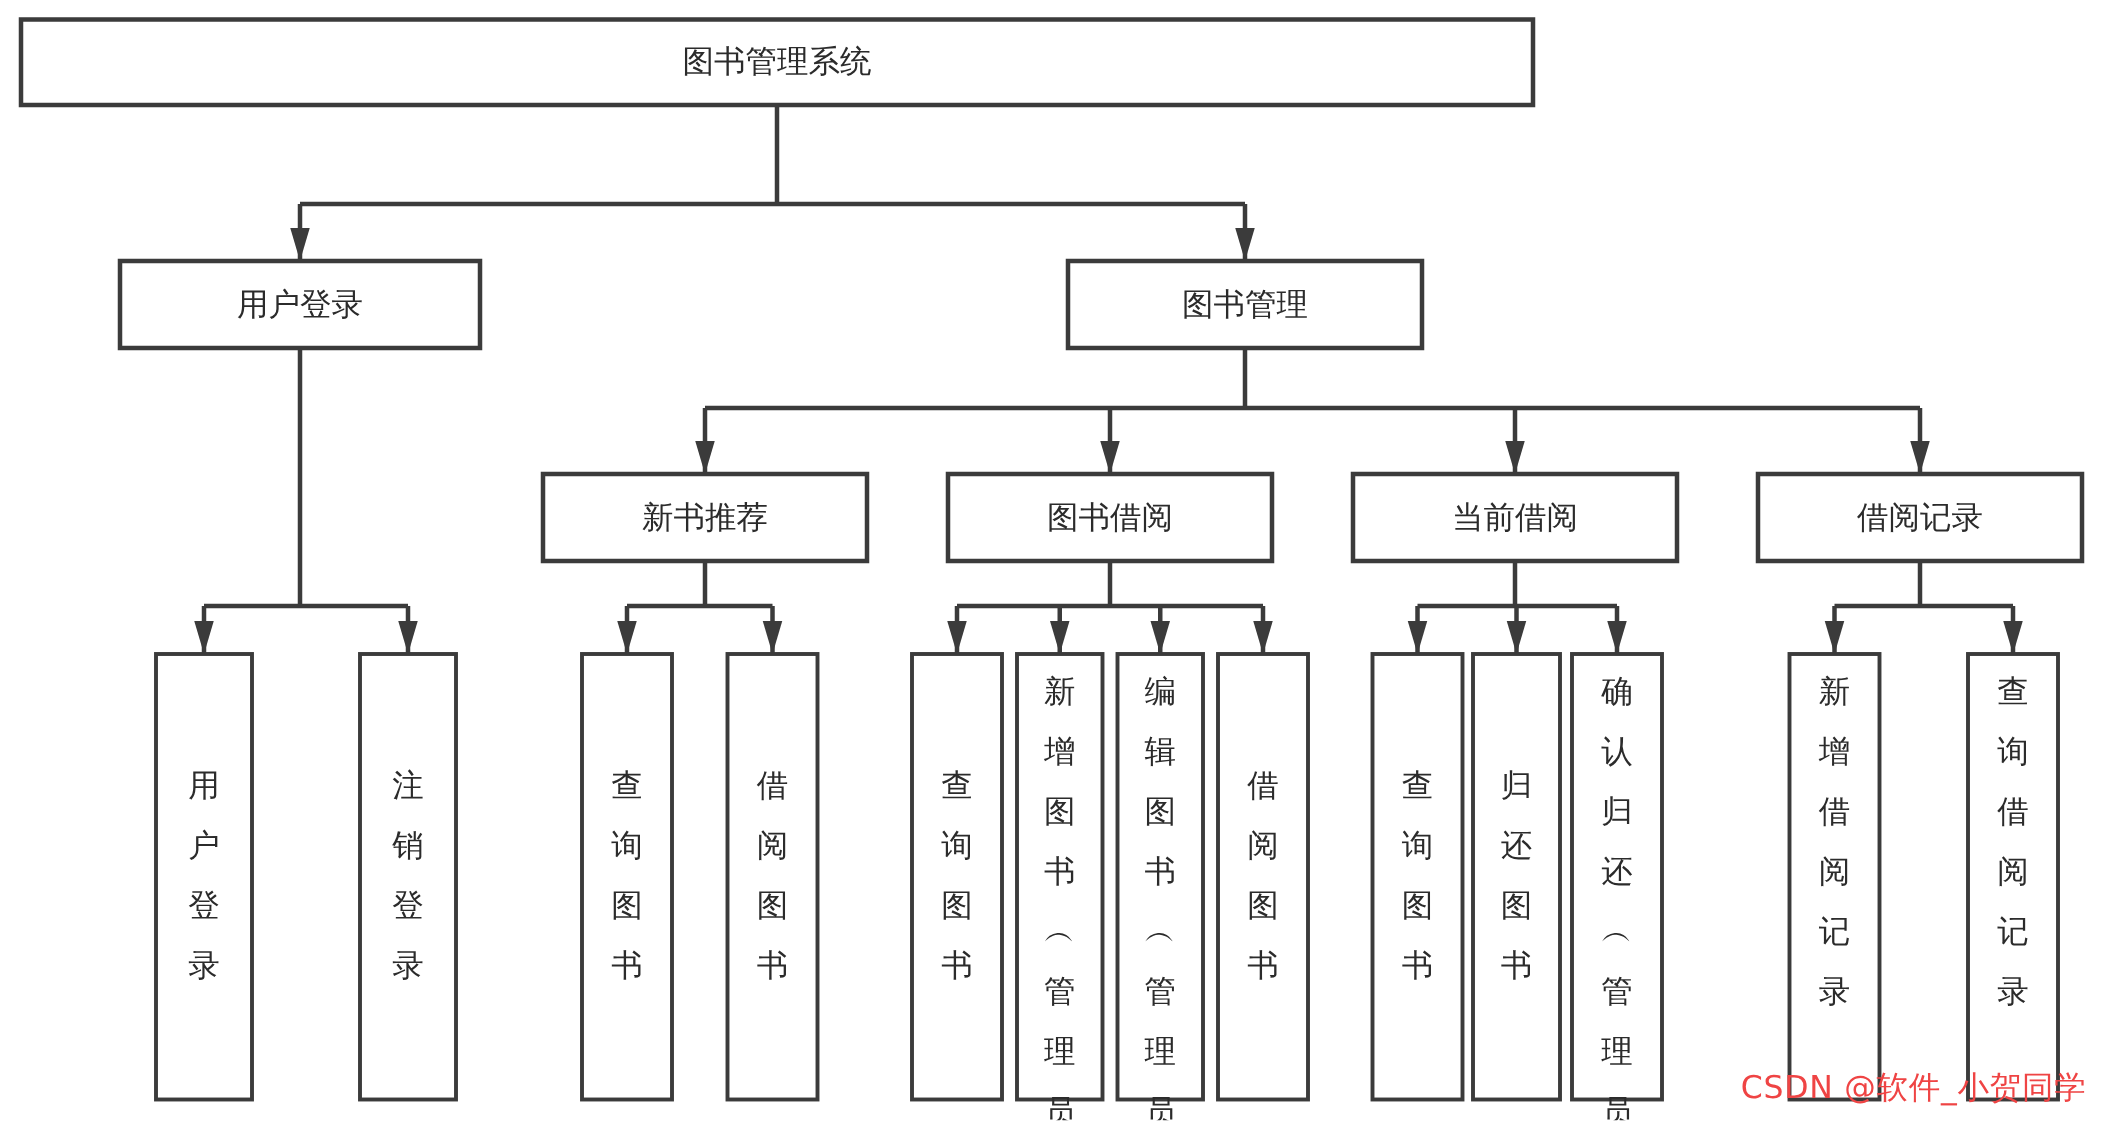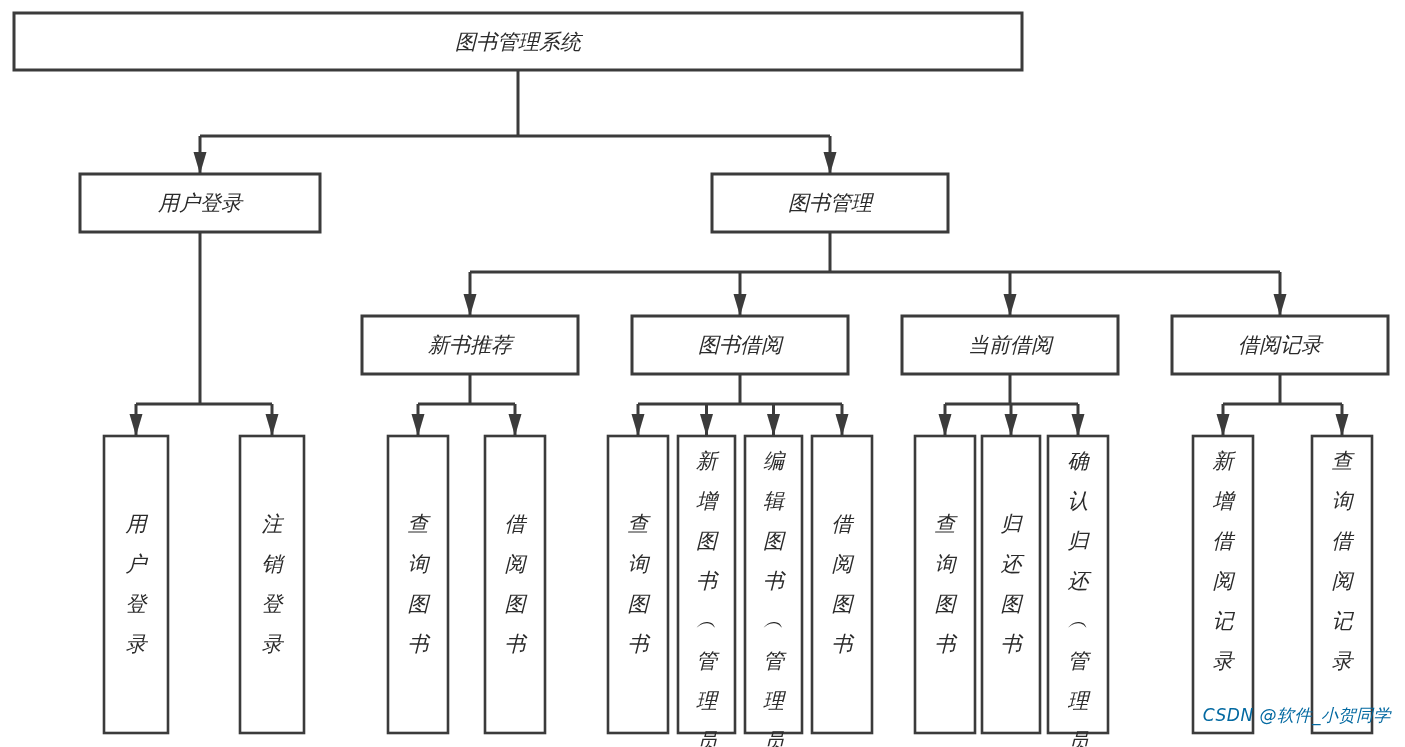--- a/index.html
+++ b/index.html
@@ -8,21 +8,20 @@
     padding: 0;
     background: #ffffff;
   }
   #diagram-root {
     position: relative;
     width: 1405px;
     height: 747px;
     background: #ffffff;
     font-family: "DejaVu Sans", "Liberation Sans", sans-serif;
     overflow: hidden;
-    font-style: italic;
   }
   svg#flowchart {
     display: block;
     width: 1405px;
     height: 747px;
   }
   .node-box {
     fill: #ffffff;
     stroke: #3b3b3b;
     stroke-width: 3;
@@ -49,24 +48,24 @@
   }
   .leaf-label {
     fill: #2b2b2b;
     font-family: "DejaVu Sans", "Liberation Sans", sans-serif;
     font-size: 21px;
     text-anchor: middle;
   }
   .watermark {
     position: absolute;
     right: 14px;
-    bottom: 20px;
+    bottom: 8px;
     font-family: "DejaVu Sans", "Liberation Sans", sans-serif;
-    font-size: 17px;
-    color: #0369a1;
+    font-size: 21px;
+    color: #ef4444;
     letter-spacing: 0.5px;
     white-space: nowrap;
     user-select: none;
   }
 </style>
 </head>
 <body>
 
 <div id="diagram-root">
   <svg id="flowchart" viewBox="0 0 1405 747">

